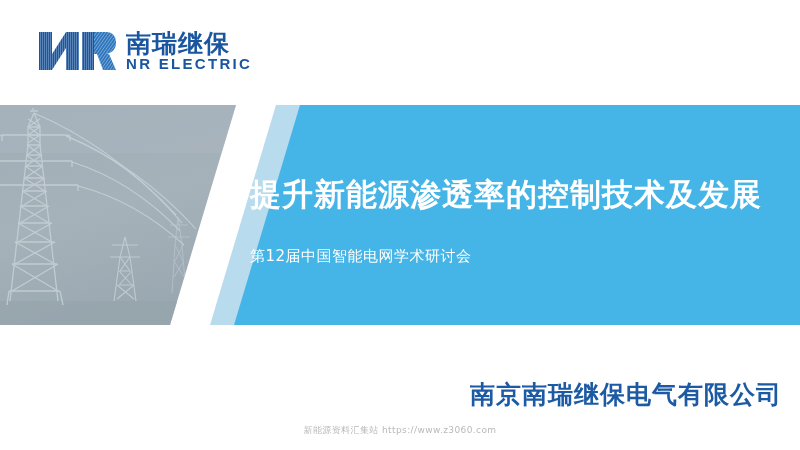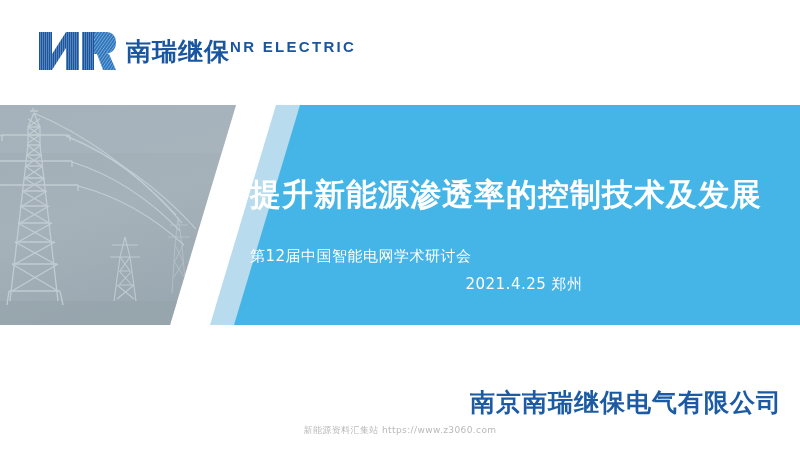--- a/index.html
+++ b/index.html
@@ -27,21 +27,21 @@
     align-items: center;
     gap: 10px;
   }
   .logo-mark {
     width: 78px;
     height: 46px;
     display: block;
   }
   .logo-text {
     display: flex;
-    flex-direction: row;
+    flex-direction: column;
     justify-content: center;
     line-height: 1;
   }
   .logo-cn {
     font-family: "DejaVu Sans", "Liberation Sans", sans-serif;
     font-size: 25px;
     font-weight: bold;
     color: #1a56a0;
     letter-spacing: 1px;
     white-space: nowrap;
@@ -125,21 +125,20 @@
     left: 0;
     top: 378px;
     width: 782px;
     text-align: right;
     font-family: "DejaVu Sans", "Liberation Sans", sans-serif;
     font-size: 25px;
     font-weight: bold;
     color: #1c5ba4;
     letter-spacing: 1px;
     white-space: nowrap;
-    margin-top: 8px;
   }
 
   
   .watermark {
     position: absolute;
     left: 0;
     top: 424px;
     width: 800px;
     text-align: center;
     font-family: "DejaVu Sans", "Liberation Sans", sans-serif;
@@ -272,20 +271,19 @@
           <path d="M175 140 L183 156 M183 140 L175 156"></path>
           <path d="M174 156 L184 172 M184 156 L174 172"></path>
         </g>
       </g>
     </svg>
   </div>
 
   <div class="banner-text">
     <div class="slide-title">提升新能源渗透率的控制技术及发展</div>
     <div class="slide-subtitle-1">第12届中国智能电网学术研讨会</div>
-    <div class="slide-subtitle-2">2021.4.25 郑州</div>
   </div>
 
   <div class="company-name">南京南瑞继保电气有限公司</div>
 
   <div class="watermark">新能源资料汇集站 https://www.z3060.com</div>
 
 </div>
 
 </body></html>

